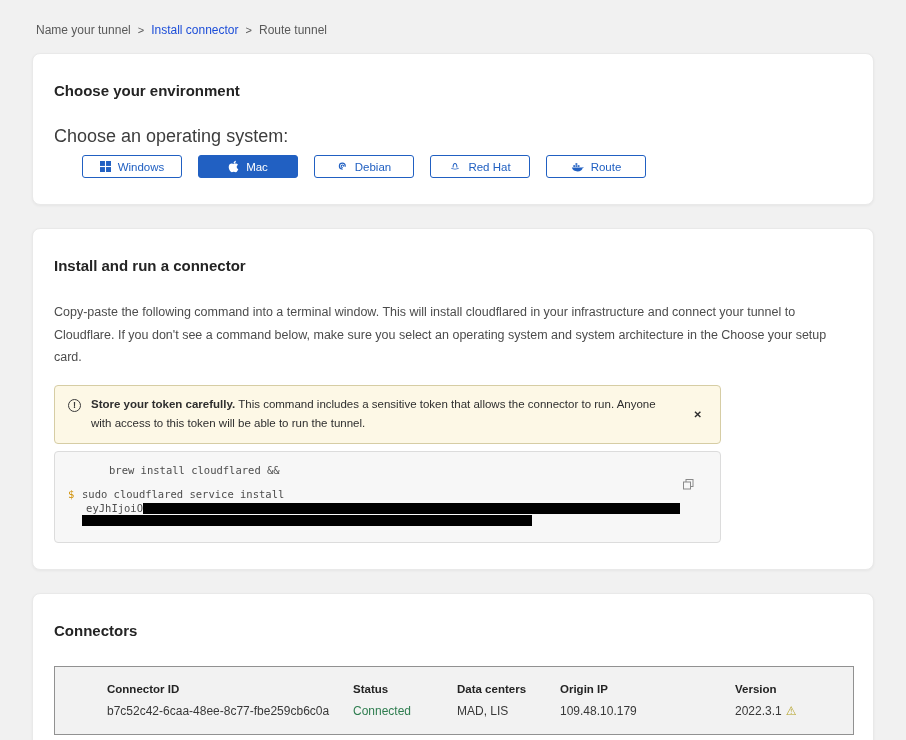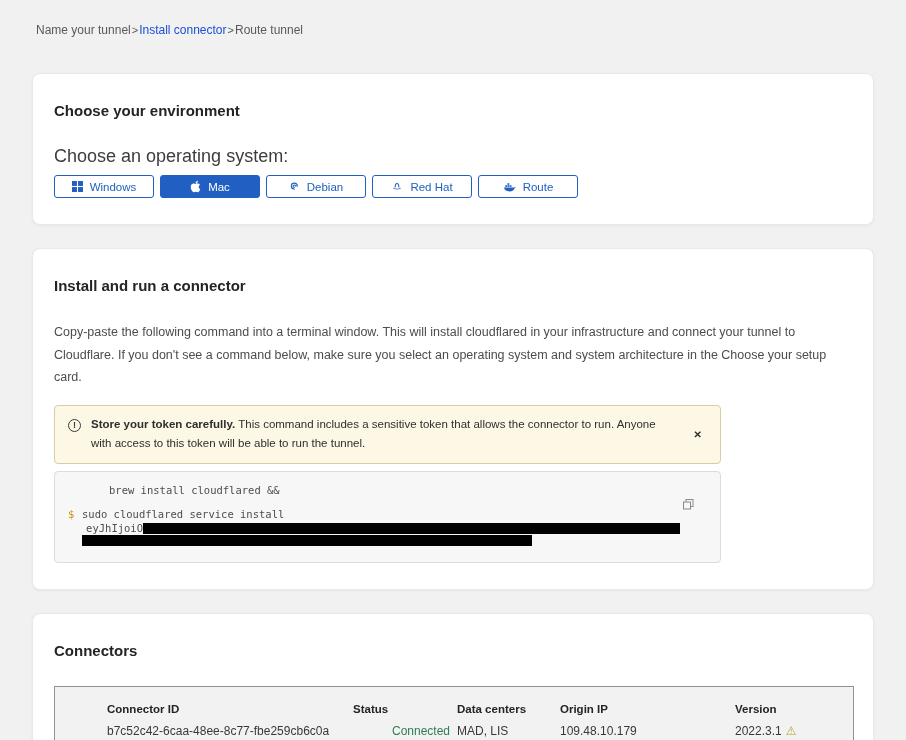--- a/index.html
+++ b/index.html
@@ -6,36 +6,36 @@
   html,body { margin:0; padding:0; }
   body {
     width: 906px; height: 740px; overflow: hidden;
     background: #f1f1f1;
     font-family: "Liberation Sans", sans-serif;
     color: #313131;
   }
   .container { padding: 0 32px; }
 
   
-  .breadcrumb { display:flex; align-items:center; gap:1px; padding: 23px 4px 36px; font-size:12px; color:#595959; }
+  .breadcrumb { display:flex; align-items:center; gap:7px; padding: 23px 4px 16px; font-size:12px; color:#595959; }
   .breadcrumb .crumb { color:#595959; }
   .breadcrumb .crumb.active { font-weight:normal; color:#1d4ed8; }
   .breadcrumb .sep { color:#595959; font-size:11px; }
 
   
   .card {
     background:#fff; border:1px solid #e9e9e9; border-radius:8px;
     box-shadow: 0 1px 3px rgba(0,0,0,.05);
     padding: 28px 21px 26px; margin-bottom: 23px;
   }
   .card-title { font-size:15px; font-weight:bold; color:#242424; margin:0 0 27px; }
 
   
   .os-label { font-size:18px; color:#3d3d3d; margin: 0 0 8px; }
-  .os-row { display:flex; gap:6px; }
+  .os-row { display:flex; gap:16px;margin-left:28px; }
   .os-btn {
     width:100px; height:23px; display:flex; align-items:center; justify-content:center; gap:7px;
     border:1px solid #2160c2; border-radius:3px; background:#fff; color:#2160c2;
     font-size:11.5px; font-family:inherit; cursor:pointer; padding:0;
   }
   .os-btn.selected { background:#2160c2; color:#fff; }
   .os-btn svg { display:block; }
 
   
   .card-desc { font-size:12.5px; line-height:1.8; color:#4c4c4c; margin:0 0 16px; max-width:800px; }
@@ -73,21 +73,21 @@
   .copy-btn { position:absolute; right:25px; top:26px; background:none; border:none; padding:0; cursor:pointer; }
 
   
   .conn-table {
     width:800px; background:#f2f2f2; border:1px solid #919191;
     padding:16px 7px 16px 52px;
   }
   .tgrid { display:grid; grid-template-columns:246px 104px 103px 175px auto; }
   .th { font-size:11.5px; font-weight:bold; color:#242424; }
   .td { font-size:12px; color:#383838; margin-top:9px; }
-  .status-connected { color:#2e7d4f;margin-left:39px; }
+  .status-connected { color:#2e7d4f; }
   .version-warn { color:#b3a125; font-size:12px; margin-left:4px; }
 </style>
 </head>
 <body>
 
 <div class="container">
 
   <nav class="breadcrumb">
     <span class="crumb">Name your tunnel</span>
     <span class="sep">&gt;</span>

